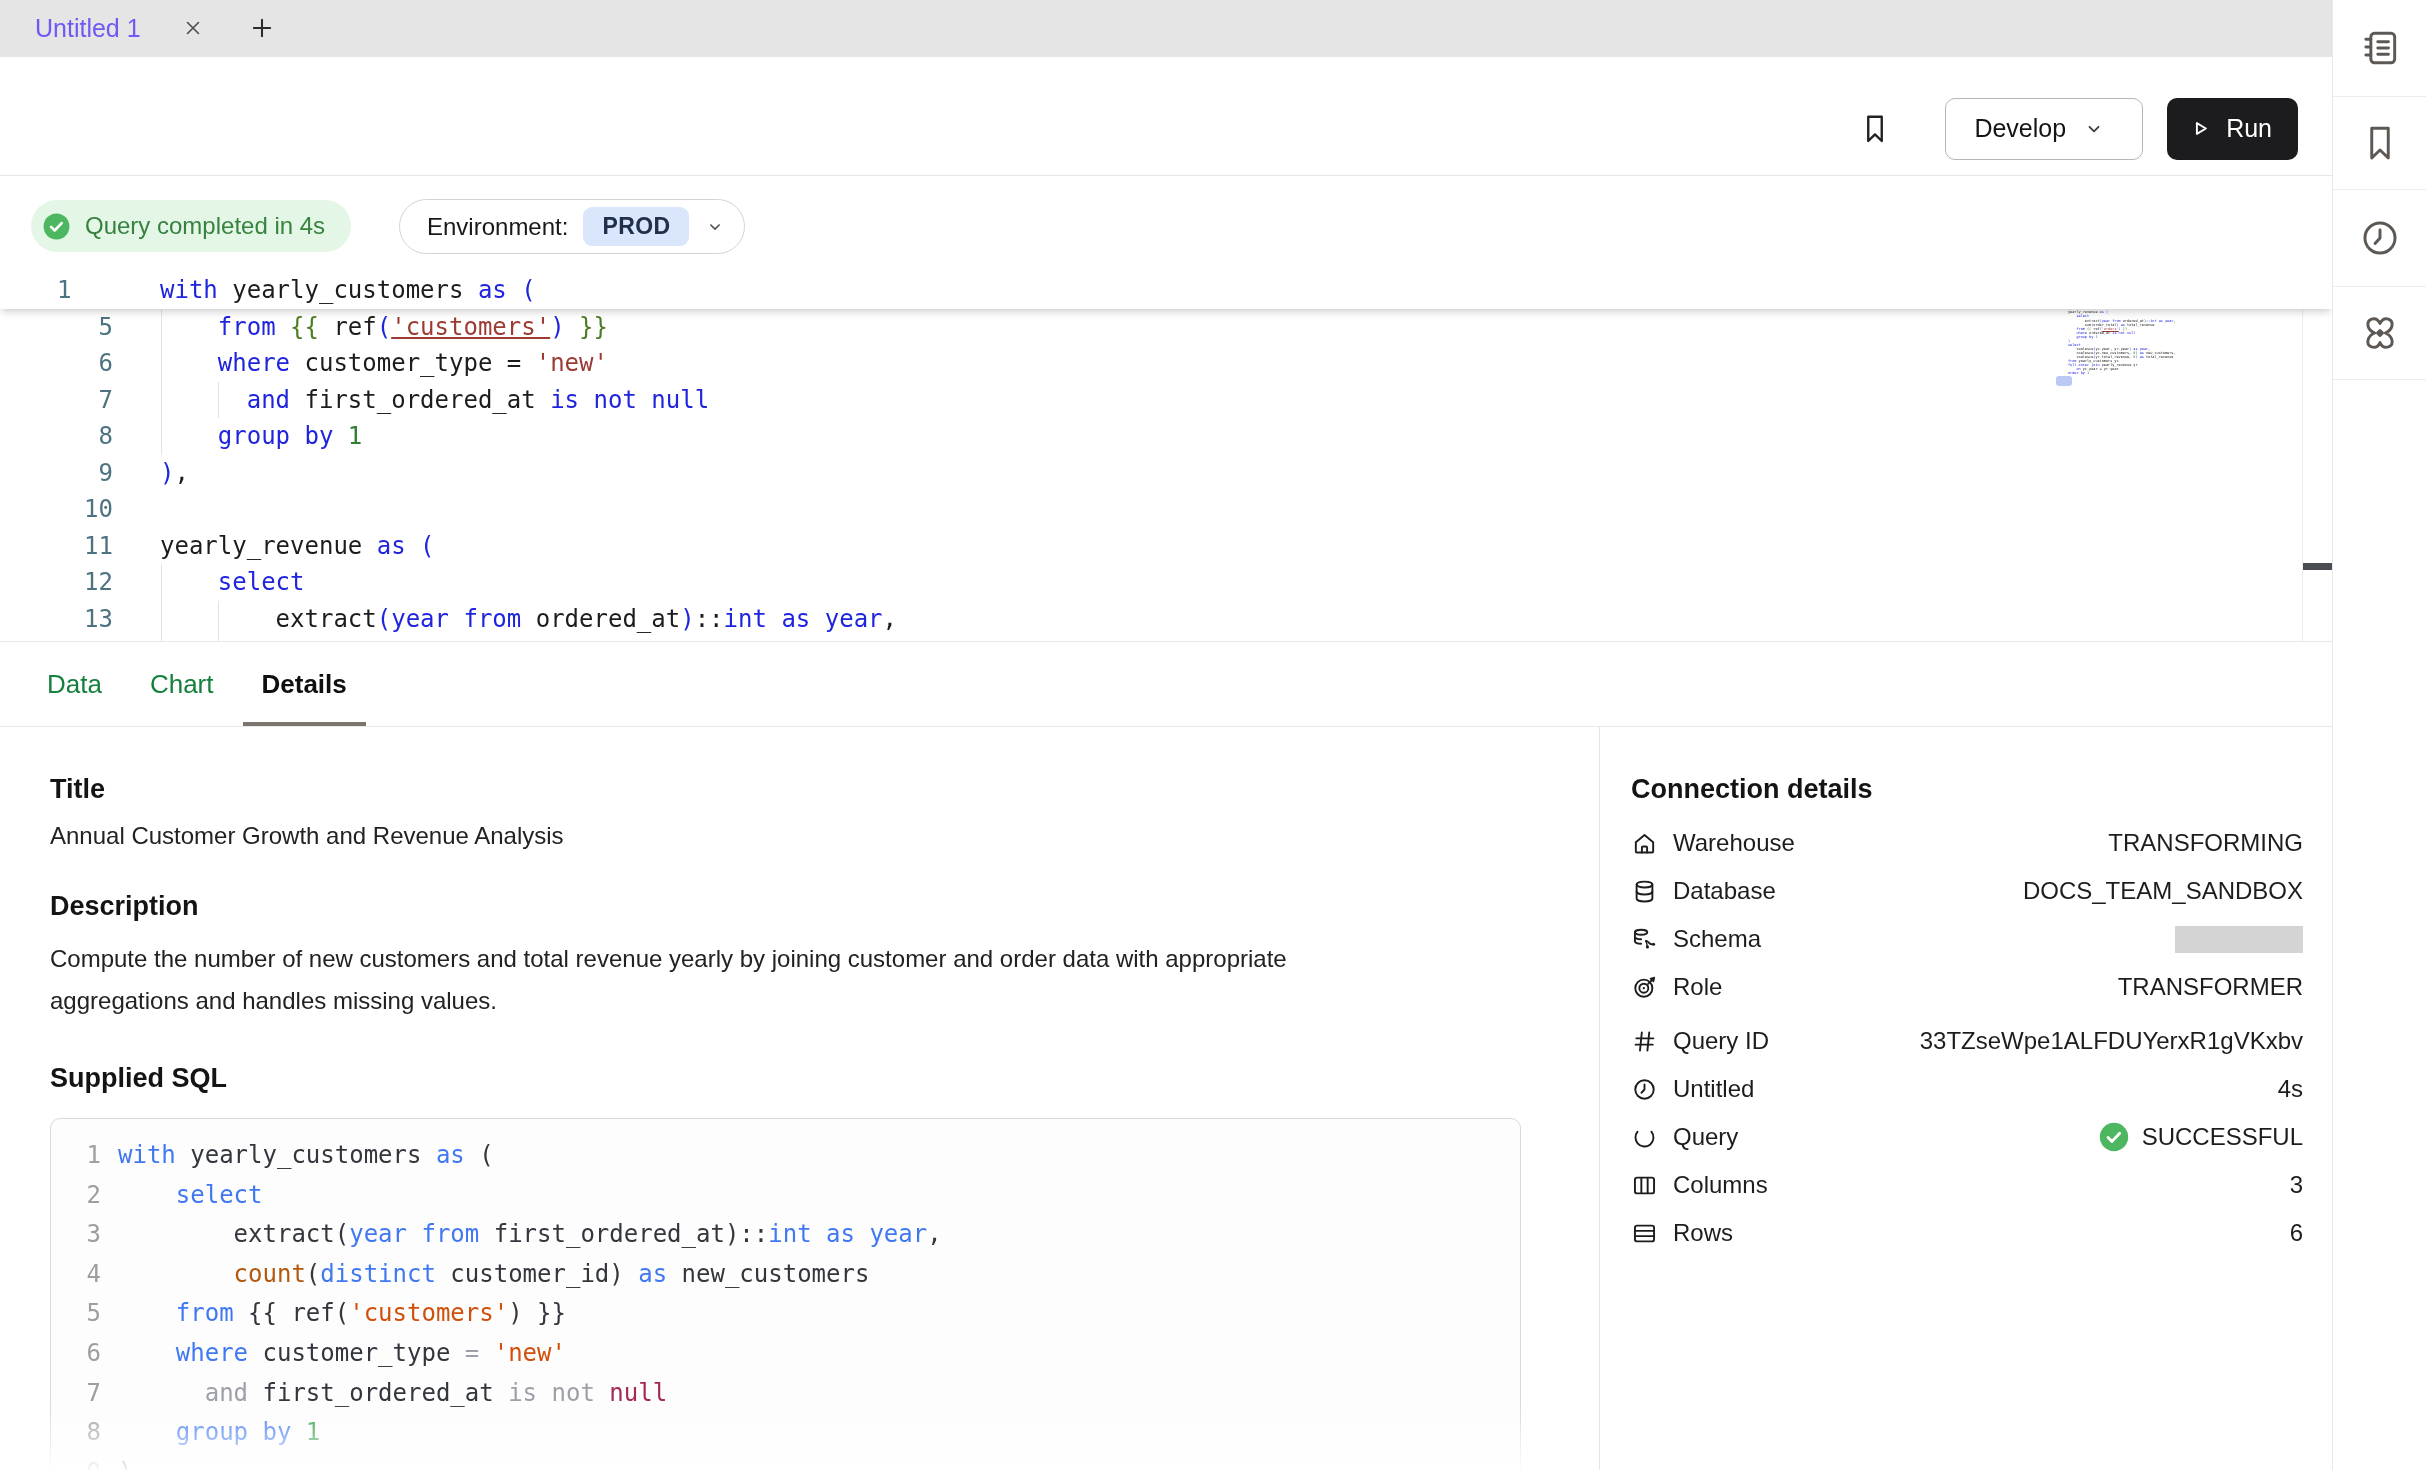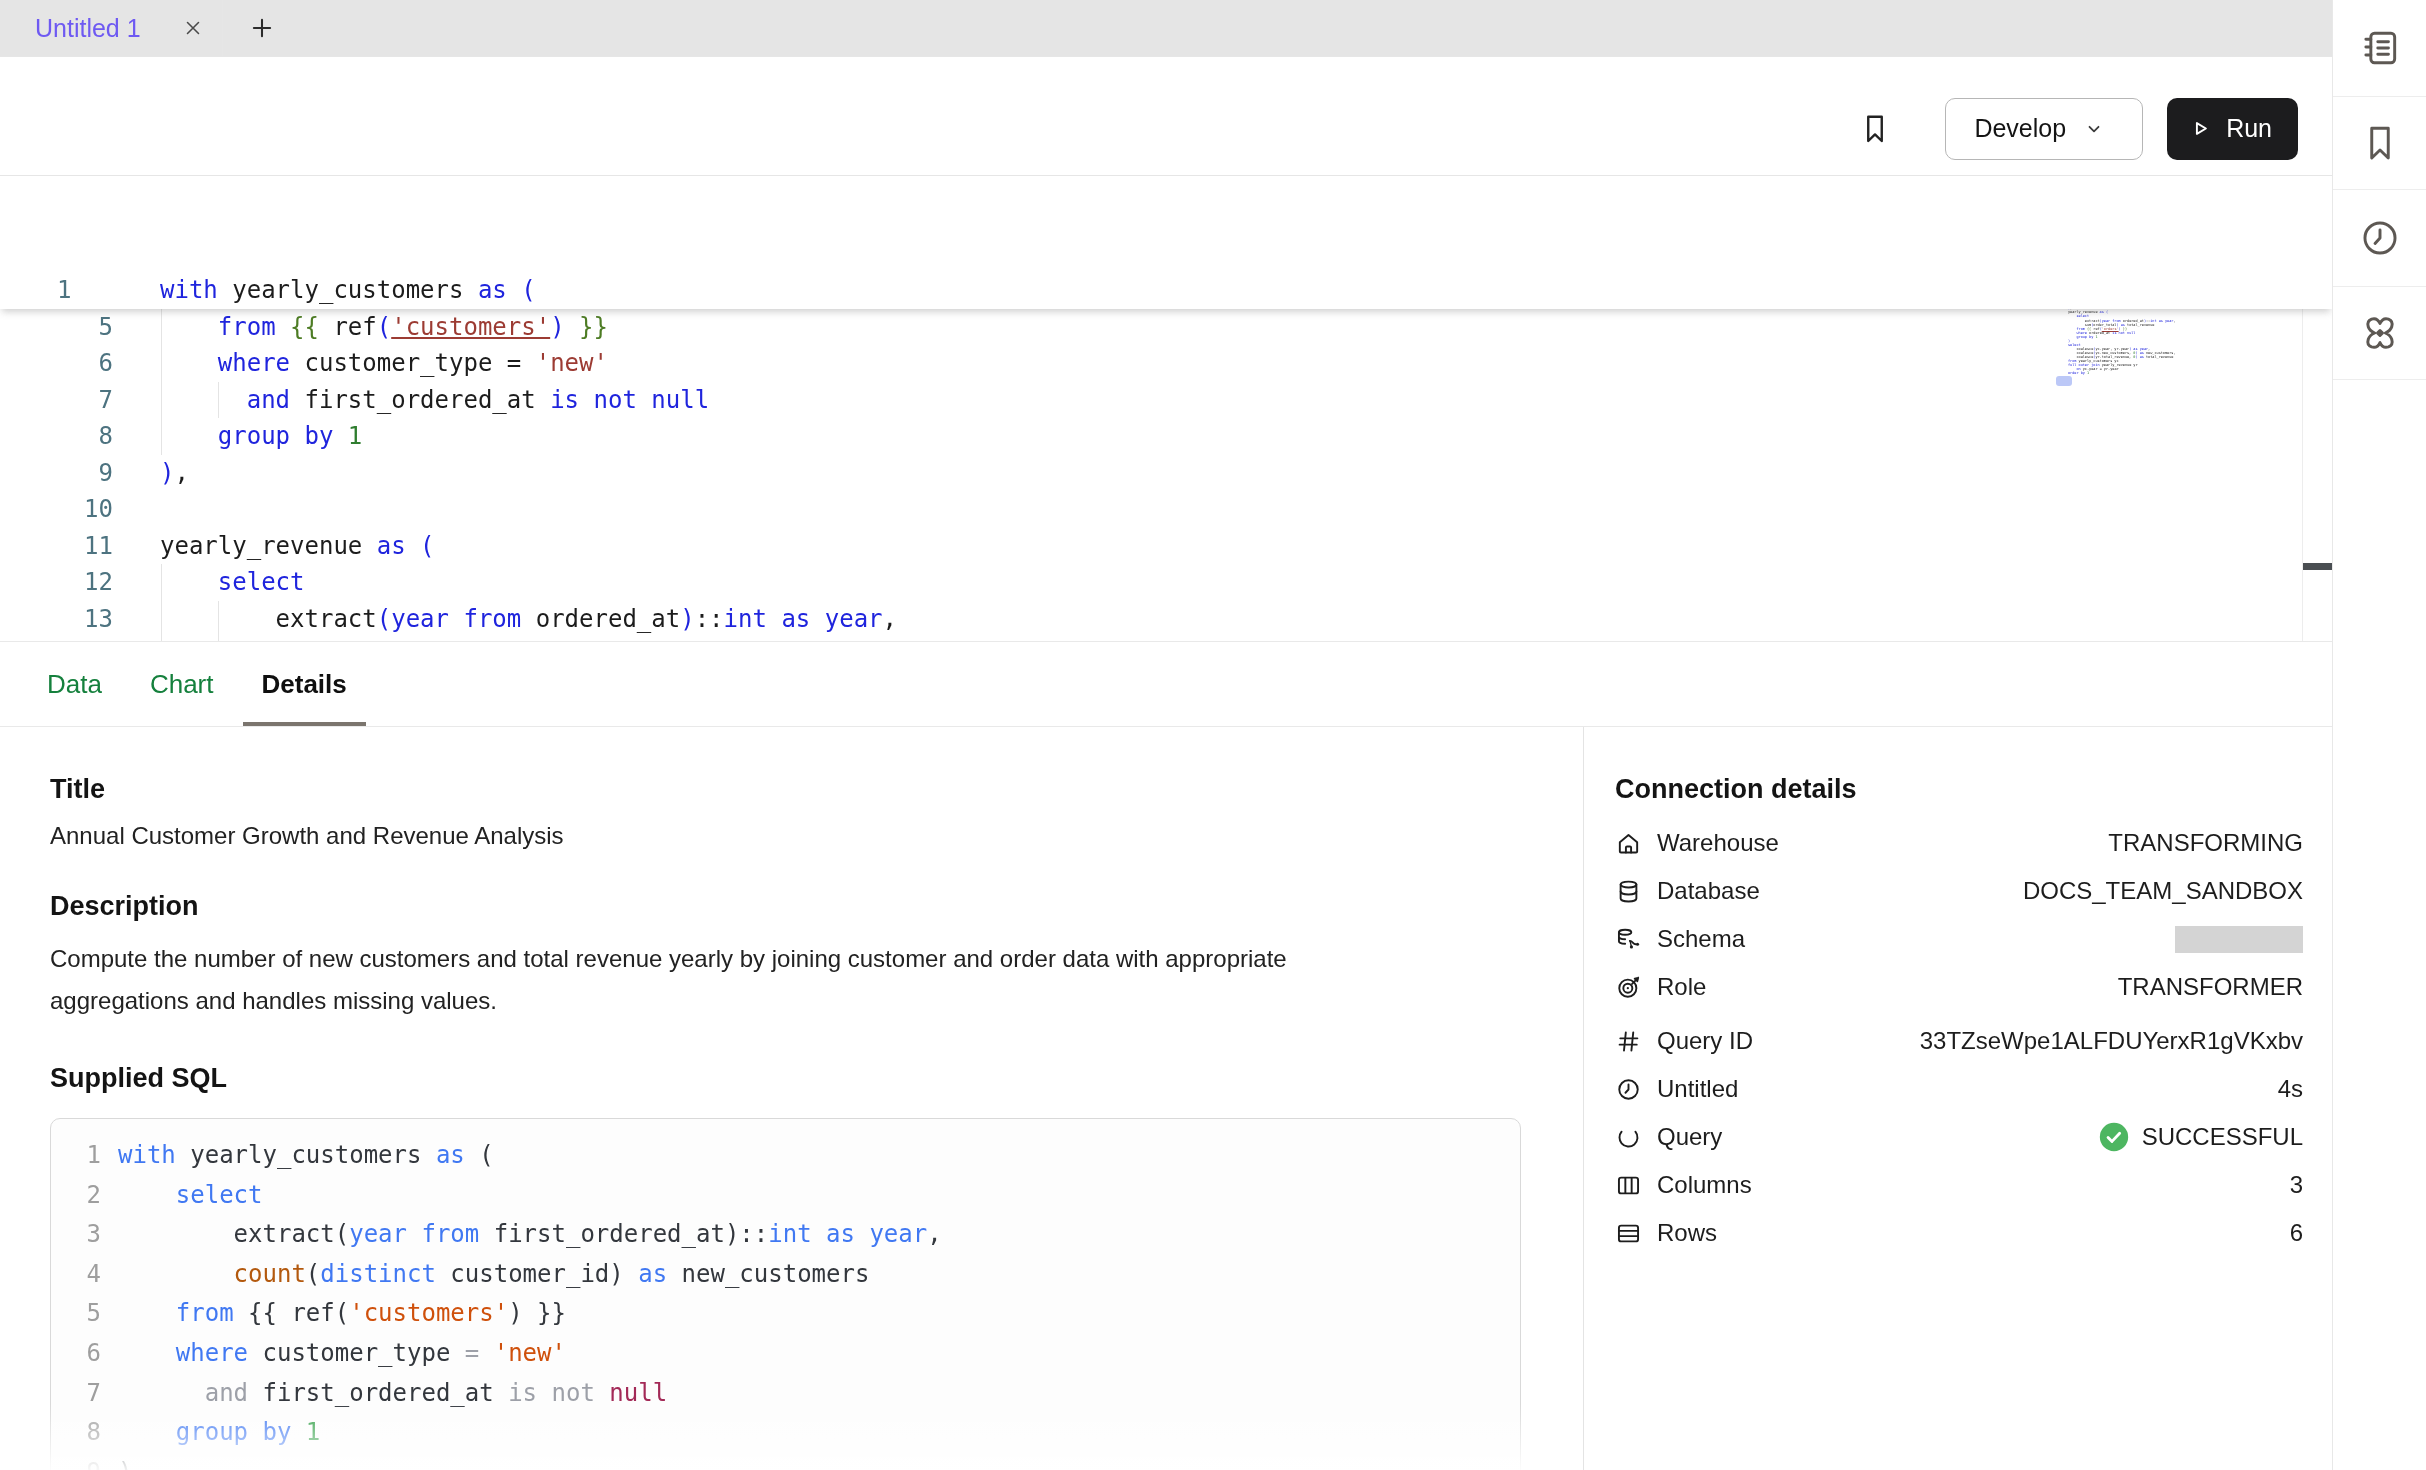--- a/index.html
+++ b/index.html
@@ -97,21 +97,21 @@
   .rtabs { position:absolute; left:0; top:641px; width:100%; height:86px;
     border-top:1px solid #e9e9e9; border-bottom:1px solid #e9e9e9;
     display:flex; align-items:stretch; padding-left:28px; background:#fff; }
   .rtab { position:relative; display:flex; align-items:center; padding:0 19px;
     margin-right:10px; font-size:26px; color:#15803d; cursor:pointer; }
   .rtab.active { color:#0f0f0f; font-weight:700; }
   .rtab.active::after { content:""; position:absolute; left:0; right:0; bottom:0;
     height:4px; background:#7b756e; }
 
   
-  .details { position:absolute; left:0; top:727px; width:100%; bottom:0; display:flex; background:#fff; }
+  .details { position:absolute; left:0; top:727px; width:100%; bottom:0; display:flex; background:#fff;gap:16px; }
   .dleft { width:1583px; flex:none; padding:47px 0 0 50px; }
   .dright { flex:1; border-left:1px solid #e4e4e4; padding:47px 29px 0 31px; }
   .dh { font-size:27px; font-weight:700; color:#141414; }
   .title-val { margin-top:17px; font-size:24px; color:#222; }
   .desc-h { margin-top:41px; }
   .desc-p { margin-top:16px; font-size:24px; line-height:42px; max-width:1355px; color:#222; }
   .sql-h { margin-top:41px; }
 
   .codebox { margin-top:24px; width:1471px; height:400px; border:1.5px solid #d9d9d9;
     border-radius:10px; background:#fdfdfd; padding-top:17px; overflow:hidden;
@@ -168,20 +168,36 @@
           </svg>
       </button>
       <button class="run-btn">
         <svg viewBox="0 0 24 24" fill="none" stroke="currentColor" stroke-width="1.7" stroke-linejoin="round">
             <path d="M8.8 7.2v9.6L16.8 12Z"></path>
           </svg>
         <span>Run</span>
       </button>
     </div>
 
+    <div class="statusrow">
+      <div class="qpill">
+        <svg class="ck" viewBox="0 0 24 24">
+            <circle cx="12" cy="12" r="10" fill="#4db661"></circle>
+            <path d="M7.8 12.3l2.8 2.8 5.4-5.8" fill="none" stroke="#fff" stroke-width="2" stroke-linecap="round" stroke-linejoin="round"></path>
+          </svg>
+        <span>Query completed in 4s</span>
+      </div>
+      <div class="envbox">
+        <span>Environment:</span>
+        <span class="prod-pill">PROD</span>
+        <svg class="chev" viewBox="0 0 24 24" fill="none" stroke="currentColor" stroke-width="1.8" stroke-linecap="round" stroke-linejoin="round">
+            <path d="M7.5 9.8 12 14.3l4.5-4.5"></path>
+          </svg>
+      </div>
+    </div>
 
     <div class="editor pal-ed">
       <div>
           <div class="ed-row sticky"><div class="ln">1</div><div class="code"><span class="tk-k">with</span><span class="tk-t"> yearly_customers </span><span class="tk-k">as</span><span class="tk-t"> </span><span class="tk-p">(</span></div></div>
           <div class="ed-row"><div class="ln">5</div><div class="code"><i class="guide" style="left: 0.5px;"></i><span class="tk-t">    </span><span class="tk-k">from</span><span class="tk-t"> </span><span class="tk-j">{{</span><span class="tk-t"> ref</span><span class="tk-p">(</span><span class="tk-l">'customers'</span><span class="tk-p">)</span><span class="tk-t"> </span><span class="tk-j">}}</span></div></div>
           <div class="ed-row"><div class="ln">6</div><div class="code"><i class="guide" style="left: 0.5px;"></i><span class="tk-t">    </span><span class="tk-k">where</span><span class="tk-t"> customer_type </span><span class="tk-eq">=</span><span class="tk-t"> </span><span class="tk-s">'new'</span></div></div>
           <div class="ed-row"><div class="ln">7</div><div class="code"><i class="guide" style="left: 0.5px;"></i><i class="guide" style="left: 58.3px;"></i><span class="tk-t">      </span><span class="tk-o">and</span><span class="tk-t"> first_ordered_at </span><span class="tk-o">is</span><span class="tk-t"> </span><span class="tk-o">not</span><span class="tk-t"> </span><span class="tk-x">null</span></div></div>
           <div class="ed-row"><div class="ln">8</div><div class="code"><i class="guide" style="left: 0.5px;"></i><span class="tk-t">    </span><span class="tk-k">group</span><span class="tk-t"> </span><span class="tk-k">by</span><span class="tk-t"> </span><span class="tk-n">1</span></div></div>
           <div class="ed-row"><div class="ln">9</div><div class="code"><span class="tk-p">)</span><span class="tk-t">,</span></div></div>
           <div class="ed-row"><div class="ln">10</div><div class="code"></div></div>

